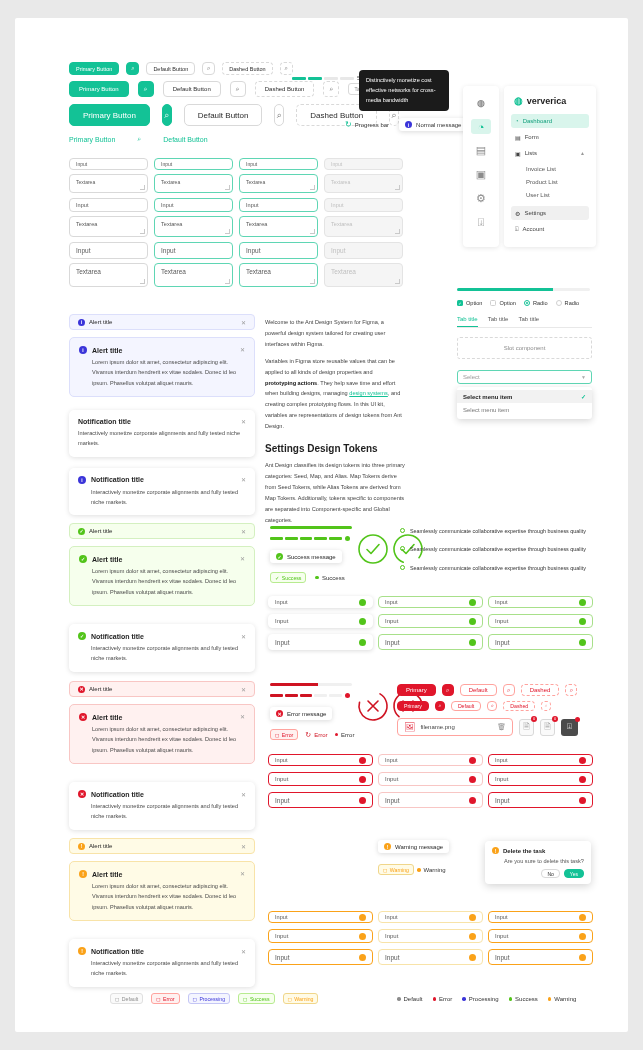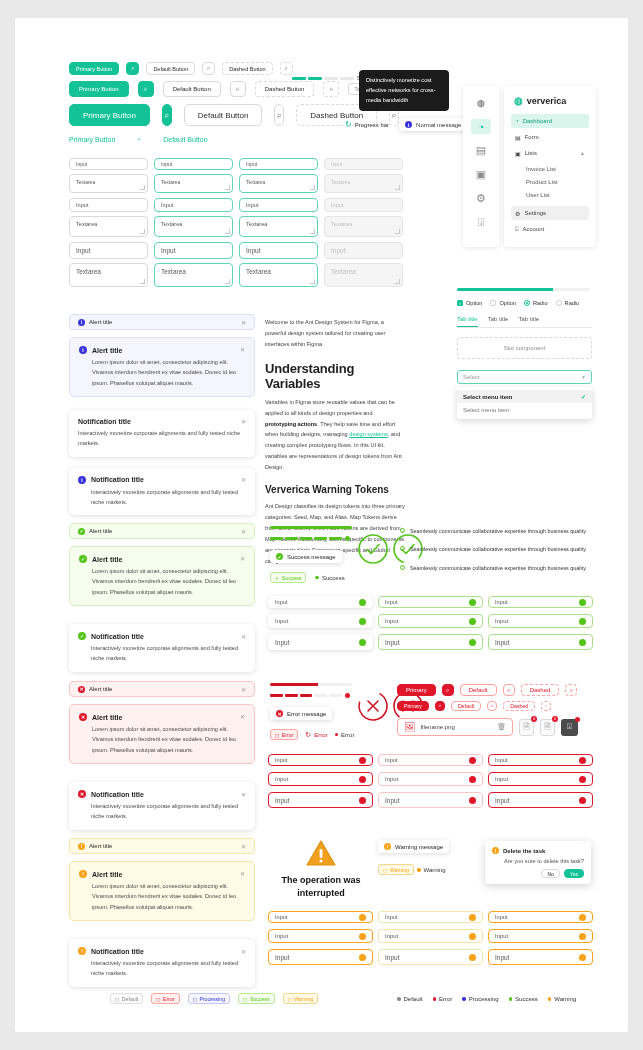--- a/index.html
+++ b/index.html
@@ -281,23 +281,22 @@
           <span class="alert-title">Notification title</span>
         </span>
         <span class="xclose">✕</span>
       </div>
       <div class="alert-desc" style="padding-left:13px;">Interactively monetize corporate alignments and fully tested niche markets.</div>
     </div>
   </div>
 
   <div style="position:absolute;left:250px;top:293px;width:140px;">
     <p class="doc" style="margin-top:6px;">Welcome to the Ant Design System for Figma, a powerful design system tailored for creating user interfaces within Figma.</p>
-    <h2 class="doc" style="margin-top:11px;">Understanding Variables</h2>
     <p class="doc" style="margin-top:6px;"><span>Variables in Figma store reusable values that can be applied to all kinds of design properties and </span><b class="doc">prototyping actions</b><span>. They help save time and effort when building designs, managing </span><a class="doc">design systems</a><span>, and creating complex prototyping flows. In this UI kit, variables are representations of design tokens from Ant Design.</span></p>
-    <h3 class="doc" style="margin-top:11px;">Ververica Warning Tokens</h3>
+    <h3 class="doc" style="margin-top:11px;">Settings Design Tokens</h3>
     <p class="doc" style="margin-top:6px;">Ant Design classifies its design tokens into three primary categories: Seed, Map, and Alias. Map Tokens derive from Seed Tokens, while Alias Tokens are derived from Map Tokens. Additionally, tokens specific to components are separated into Component-specific and Global categories.</p>
   </div>
 
   <div class="sb-wrap" style="position:absolute;left:448px;top:68px;">
     <div class="sb-rail">
       <div class="rail-ico teal" style="font-size:9px;font-weight:bold;">◍</div>
       <div class="rail-ico act">◔</div>
       <div class="rail-ico">▤</div>
       <div class="rail-ico">▣</div>
       <div class="rail-ico">⚙</div>
@@ -713,28 +712,20 @@
         <span class="row" style="gap:5px;">
           <span class="dot-i" style="background:#faa219;width:8px;height:8px;">!</span>
           <span class="alert-title">Notification title</span>
         </span>
         <span class="xclose">✕</span>
       </div>
       <div class="alert-desc" style="padding-left:13px;">Interactively monetize corporate alignments and fully tested niche markets.</div>
     </div>
   </div>
 
-  <div style="position:absolute;left:258px;top:822px;width:96px;text-align:center;">
-    <svg width="30" height="27" viewBox="0 0 30 27" style="display:block;margin:0 auto;">
-      <path d="M15 1 L29 25 L1 25 Z" fill="#f0a01e" stroke="#e09112" stroke-width="1.2" stroke-linejoin="round"></path>
-      <rect x="13.6" y="9" width="2.8" height="9" rx="1.3" fill="#fff"></rect>
-      <circle cx="15" cy="21" r="1.5" fill="#fff"></circle>
-    </svg>
-    <div style="font-size:9px;font-weight:bold;margin-top:7px;line-height:1.4;color:#111;">The operation was interrupted</div>
-  </div>
 
   <div style="position:absolute;left:363px;top:822px;width:90px;">
     <div class="row" style="gap:4px;background:#fff;border-radius:3px;box-shadow:0 1px 5px rgba(0,0,0,.15);padding:3px 6px;width:fit-content;font-size:6px;">
       <span class="dot-i" style="background:#faa219;">!</span>
       <span>Warning message</span>
     </div>
     <span class="badge" style="background:#fffbe6;border:1px solid #f0d68a;color:#faa219;margin-top:11px;">
       <span>◻</span>
           <span>Warning</span>
     </span>

